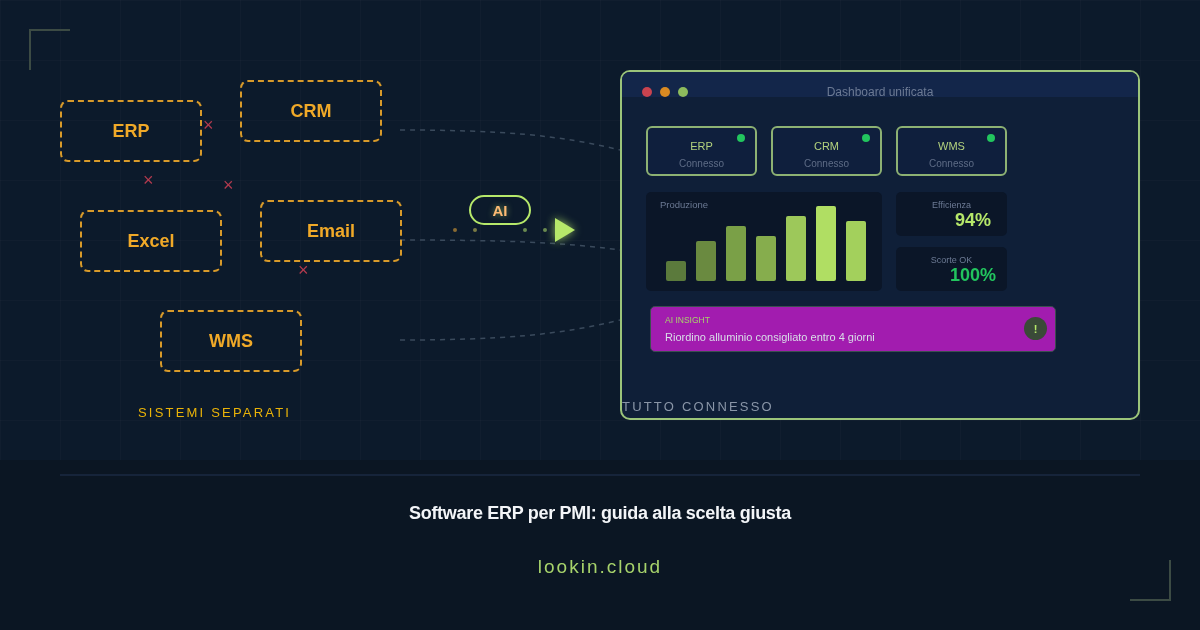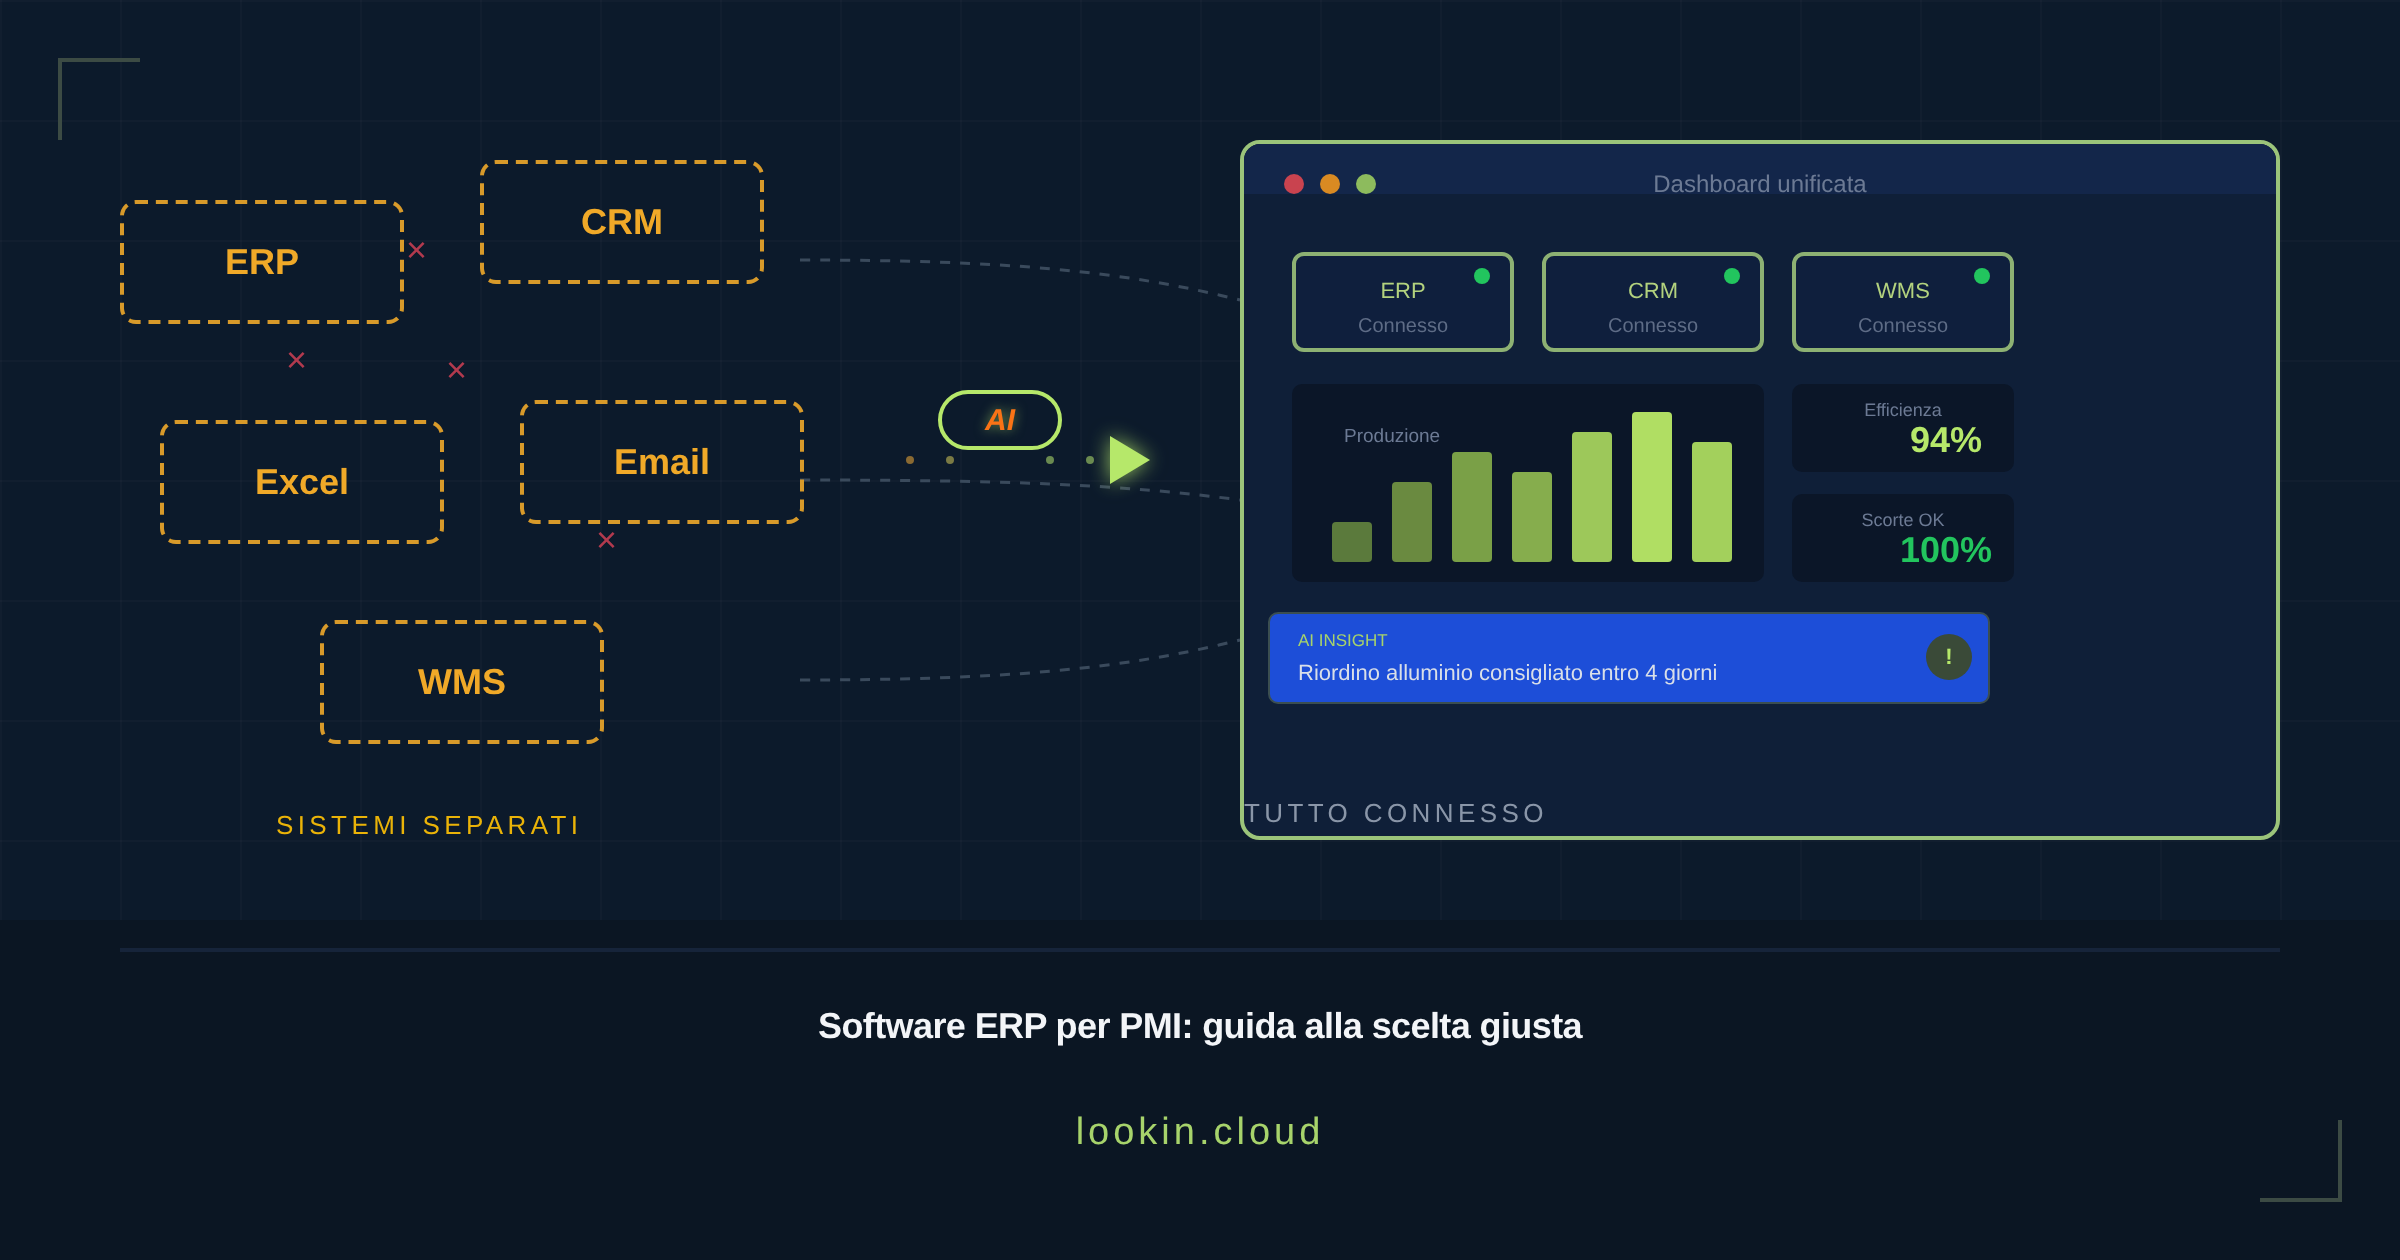--- a/index.html
+++ b/index.html
@@ -16,47 +16,47 @@
   .corner-br { position: absolute; left: 1130px; top: 560px; width: 41px; height: 41px; border-right: 2px solid #3c4b44; border-bottom: 2px solid #3c4b44; }
 
   .sys-box { position: absolute; width: 142px; height: 62px; border: 2px dashed #d89a2a; border-radius: 8px;
     display: flex; align-items: center; justify-content: center; color: #f0a928; font-weight: bold; font-size: 18px; }
   .x-mark { position: absolute; color: #b23a4e; font-size: 18px; line-height: 1; }
   .sep-label { position: absolute; left: 138px; top: 405px; color: #eab308; font-size: 13px; letter-spacing: 2.2px; }
 
   svg.connectors { position: absolute; left: 0; top: 0; }
 
   .ai-pill { position: absolute; left: 469px; top: 195px; width: 62px; height: 30px; border: 2px solid #b6e86a; border-radius: 16px;
-    display: flex; align-items: center; justify-content: center; color: #f97316; font-weight: bold; font-size: 15px; background: #0c1a2b;
-    text-shadow: 0 0 6px rgba(182,232,106,0.6); font-style: italic; }
+    display: flex; align-items: center; justify-content: center; color: #fdba74; font-weight: bold; font-size: 15px; background: #0c1a2b;
+    text-shadow: 0 0 6px rgba(182,232,106,0.6); }
   .dot { position: absolute; width: 4px; height: 4px; border-radius: 50%; }
   .arrow { position: absolute; left: 555px; top: 218px; width: 0; height: 0;
     border-top: 12px solid transparent; border-bottom: 12px solid transparent; border-left: 20px solid #b6e86a;
     filter: drop-shadow(0 0 5px rgba(182,232,106,0.8)); }
 
   .window { position: absolute; left: 620px; top: 70px; width: 520px; height: 350px; border: 2px solid #9bc47a; border-radius: 10px;
     background: #0f1f38; overflow: hidden; }
   .titlebar { height: 25px; background: #13264a; position: relative; }
   .tl { position: absolute; top: 15px; width: 10px; height: 10px; border-radius: 50%; }
   .win-title { position: absolute; left: 0; right: 0; top: 13px; text-align: center; color: #6c7a94; font-size: 12px; }
 
   .conn-card { position: absolute; top: 54px; width: 111px; height: 50px; border: 2px solid #8db173; border-radius: 6px; background: #0f1f3d; text-align: center; }
   .conn-name { position: absolute; left: 0; right: 0; top: 12px; font-size: 11px; color: #b3d27e; }
   .conn-status { position: absolute; left: 0; right: 0; top: 30px; font-size: 10px; color: #5e6c86; }
   .conn-dot { position: absolute; right: 10px; top: 6px; width: 8px; height: 8px; border-radius: 50%; background: #22c55e; }
 
   .chart-panel { position: absolute; left: 24px; top: 120px; width: 236px; height: 99px; background: #0b1628; border-radius: 5px; }
-  .chart-title { position: absolute; left: 26px; top: 7px; font-size: 9.5px; color: #6c7a94; margin-top: 14px; }
+  .chart-title { position: absolute; left: 14px; top: 7px; font-size: 9.5px; color: #6c7a94; }
   .bar { position: absolute; bottom: 10px; width: 20px; border-radius: 2px; }
 
   .stat { position: absolute; left: 274px; width: 111px; height: 44px; background: #0b1628; border-radius: 5px; text-align: center; }
   .stat-label { position: absolute; left: 0; right: 0; top: 8px; font-size: 9px; color: #6c7a94; }
   .stat-value { position: absolute; left: 0; right: 0; top: 18px; font-size: 18px; font-weight: bold; margin-left: 43px; }
 
-  .insight { position: absolute; left: 12px; top: 234px; width: 361px; height: 46px; border: 1.5px solid #3b4e50; border-radius: 5px; background: #1d4ed8; }
+  .insight { position: absolute; left: 28px; top: 234px; width: 406px; height: 46px; border: 1.5px solid #3b4e50; border-radius: 5px; background: #a21caf; }
   .insight-label { position: absolute; left: 14px; top: 8px; font-size: 8.5px; color: #a7d36b; }
   .insight-text { position: absolute; left: 14px; top: 24px; font-size: 11px; color: #d9dfe8; }
   .insight-icon { position: absolute; right: 8px; top: 10px; width: 23px; height: 23px; border-radius: 50%; background: #3a4a38; color: #b6e86a;
     font-size: 11px; font-weight: bold; display: flex; align-items: center; justify-content: center; }
   .win-footer { position: absolute; left: 0; right: 0; top: 327px; text-align: left; font-size: 13px; color: #8a96a8; letter-spacing: 2.2px; }
 
   .page-title { position: absolute; left: 0; right: 0; top: 503px; text-align: center; color: #f3f5f8; font-size: 18px; font-weight: bold; letter-spacing: -0.3px; }
   .site { position: absolute; left: 0; right: 0; top: 556px; text-align: center; color: #a7d36b; font-size: 19px; letter-spacing: 2px; }
 </style>
 </head>

